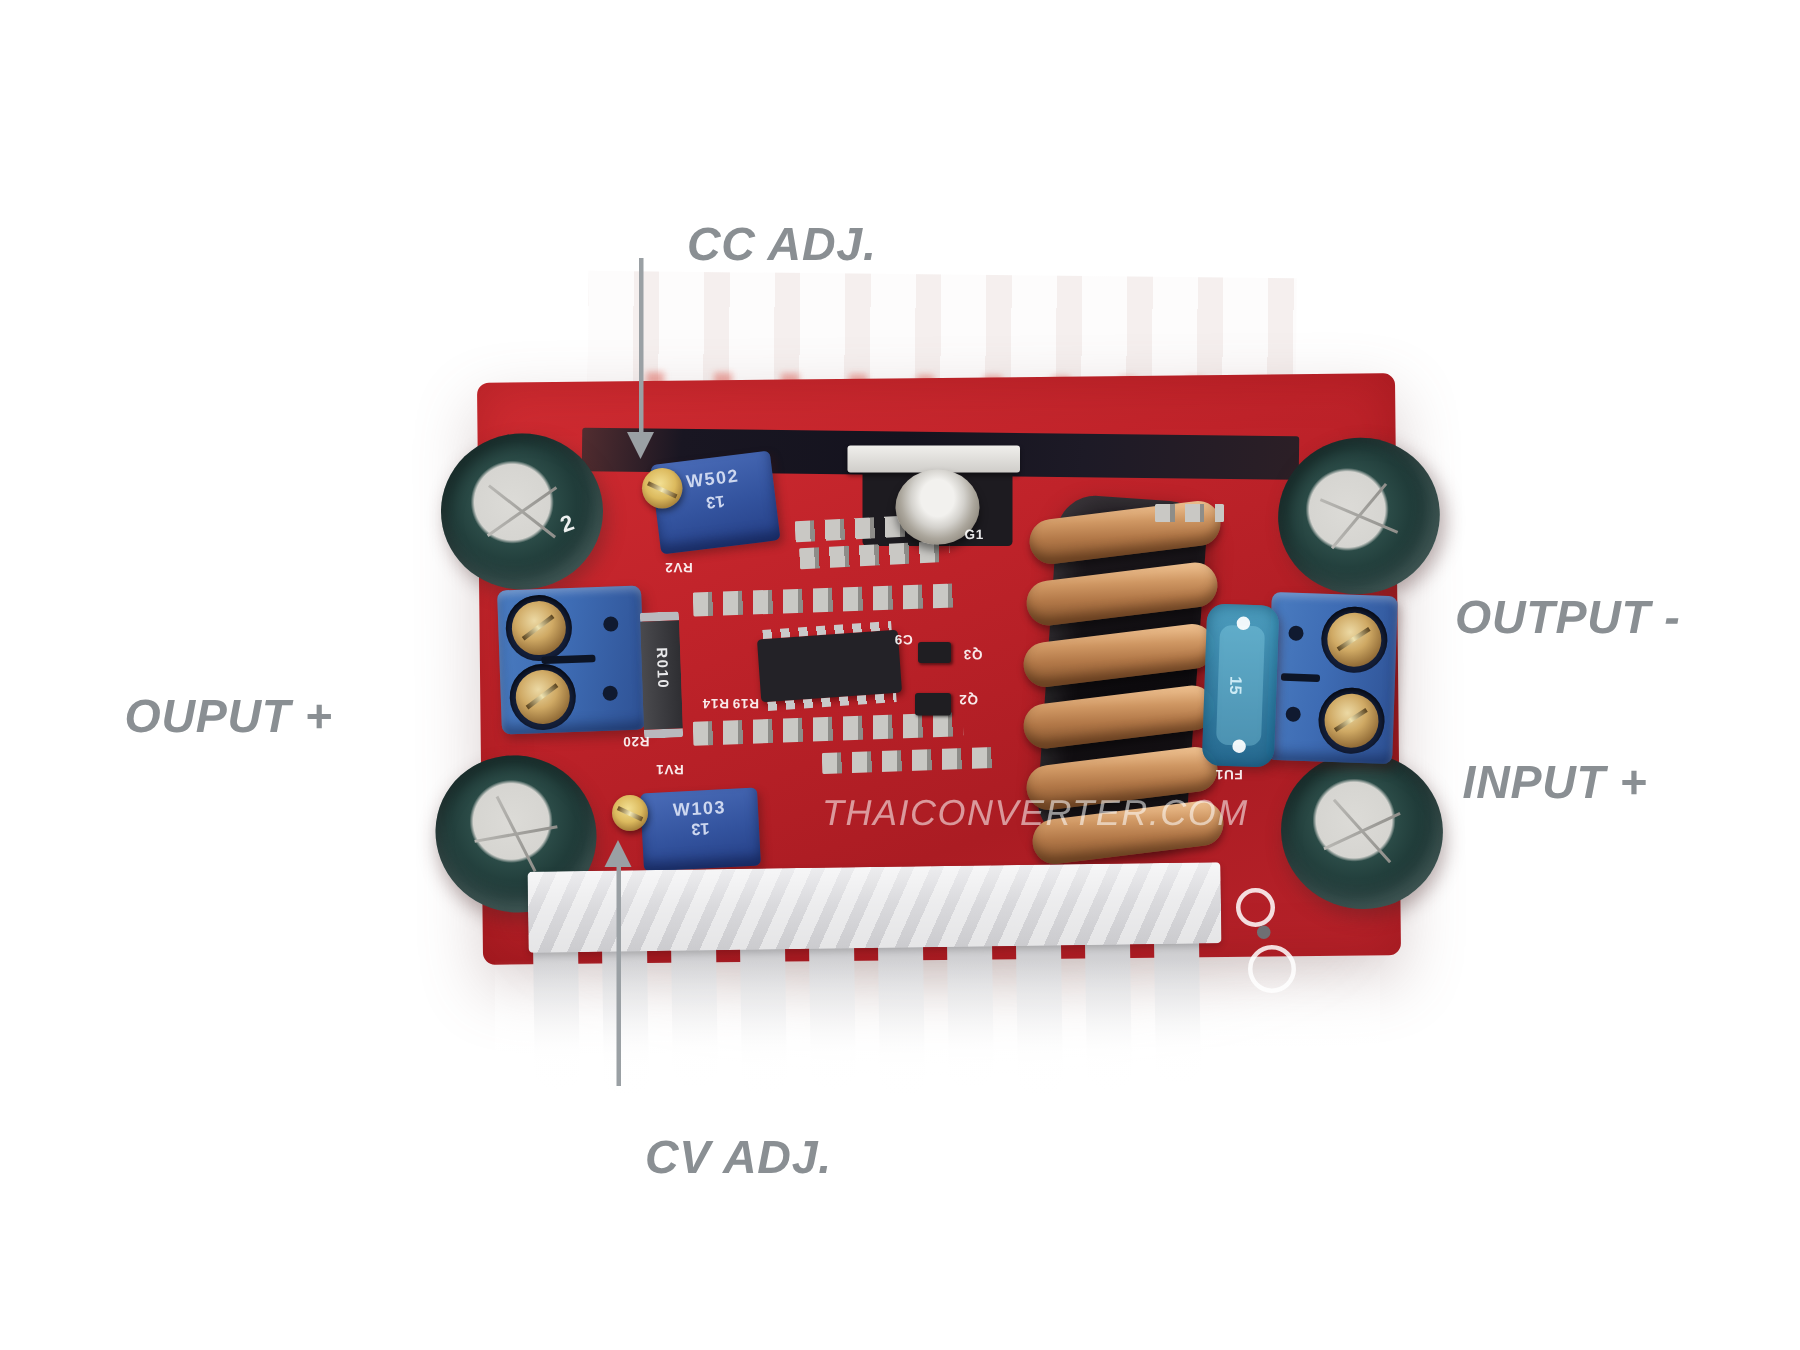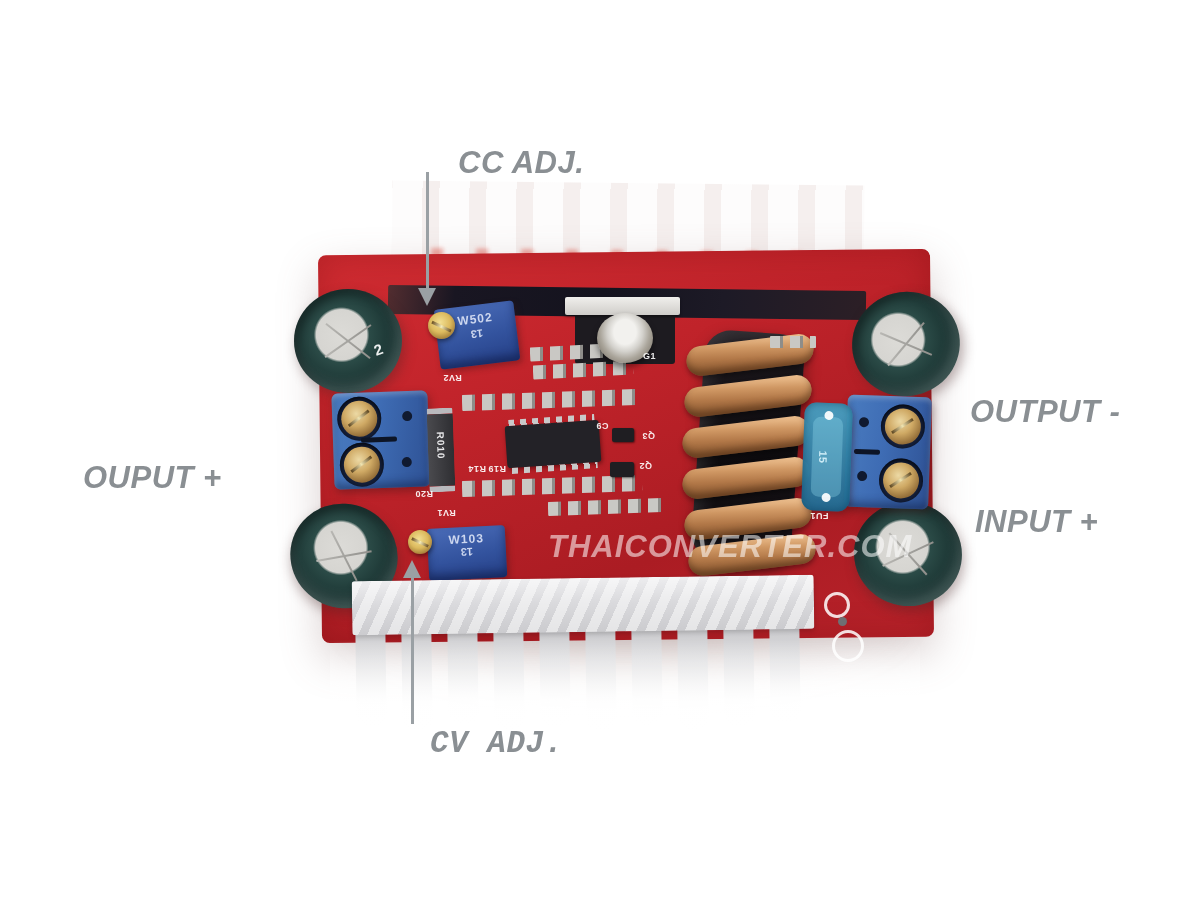--- a/index.html
+++ b/index.html
@@ -6,22 +6,22 @@
   .stage{position:relative;width:1200px;height:900px;background:#fff;overflow:hidden;
          font-family:"Liberation Sans",sans-serif;}
   
   .anno{position:absolute;font-style:italic;font-weight:700;font-size:31px;line-height:1;
         color:var(--label-gray);letter-spacing:.5px;z-index:50;white-space:nowrap;}
   .arrow-line{position:absolute;width:3px;background:var(--arrow-gray);z-index:50;}
   .arrow-head-down{position:absolute;width:0;height:0;border-left:9px solid transparent;
         border-right:9px solid transparent;border-top:18px solid var(--arrow-gray);z-index:50;}
   .arrow-head-up{position:absolute;width:0;height:0;border-left:9px solid transparent;
         border-right:9px solid transparent;border-bottom:18px solid var(--arrow-gray);z-index:50;}
-  .watermark{position:absolute;left:548px;top:531px;font-style:italic;font-weight:700;
-        font-size:31px;line-height:1;color:var(--watermark-white);letter-spacing:1px;z-index:40;}
+  .watermark{position:absolute;left:548px;top:531px;font-style:italic;font-weight:400;
+        font-size:24px;line-height:1;color:var(--watermark-white);letter-spacing:1px;z-index:40;}
   
   .shadow-soft{position:absolute;left:330px;top:540px;width:590px;height:150px;border-radius:50%;
         background:radial-gradient(ellipse,rgba(185,168,162,.45),rgba(255,255,255,0) 70%);
         filter:blur(18px);z-index:1;}
   .heatsink-top{position:absolute;left:392px;top:183px;width:472px;height:108px;z-index:2;
         transform:rotate(.6deg);
         background:repeating-linear-gradient(90deg,#fdfcfc 0 30px,#f5efee 30px 47px);}
   .fin-tips{position:absolute;left:398px;top:250px;width:460px;height:16px;z-index:3;
         transform:rotate(.6deg);filter:blur(2px);border-radius:8px;
         background:repeating-linear-gradient(90deg,transparent 0 33px,rgba(230,110,100,.55) 33px 45px);}
@@ -240,17 +240,17 @@
   <div class="watermark">THAICONVERTER.COM</div>
 
   <div class="anno" style="left:458px;top:147px;">CC ADJ.</div>
   <div class="arrow-line" style="left:426px;top:172px;height:118px;"></div>
   <div class="arrow-head-down" style="left:418px;top:288px;"></div>
 
   <div class="anno" style="left:83px;top:462px;">OUPUT +</div>
   <div class="anno" style="left:970px;top:396px;">OUTPUT -</div>
   <div class="anno" style="left:975px;top:506px;">INPUT +</div>
 
-  <div class="anno" style="left:430px;top:728px;font-family:Liberation Mono, monospace;">CV ADJ.</div>
+  <div class="anno" style="left:430px;top:756px;">CV ADJ.</div>
   <div class="arrow-line" style="left:411px;top:578px;height:146px;"></div>
   <div class="arrow-head-up" style="left:403px;top:560px;"></div>
 
 </div>
 
 </body></html>

